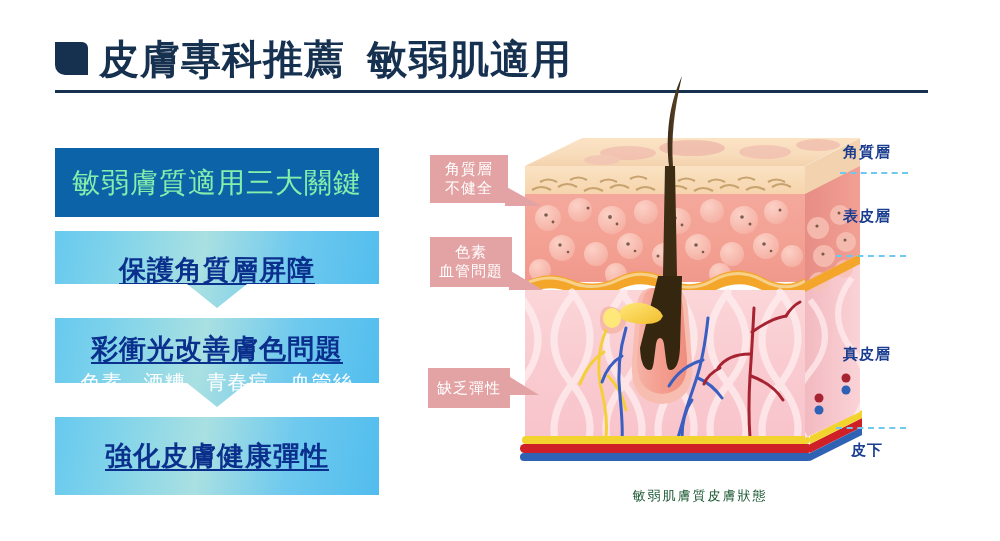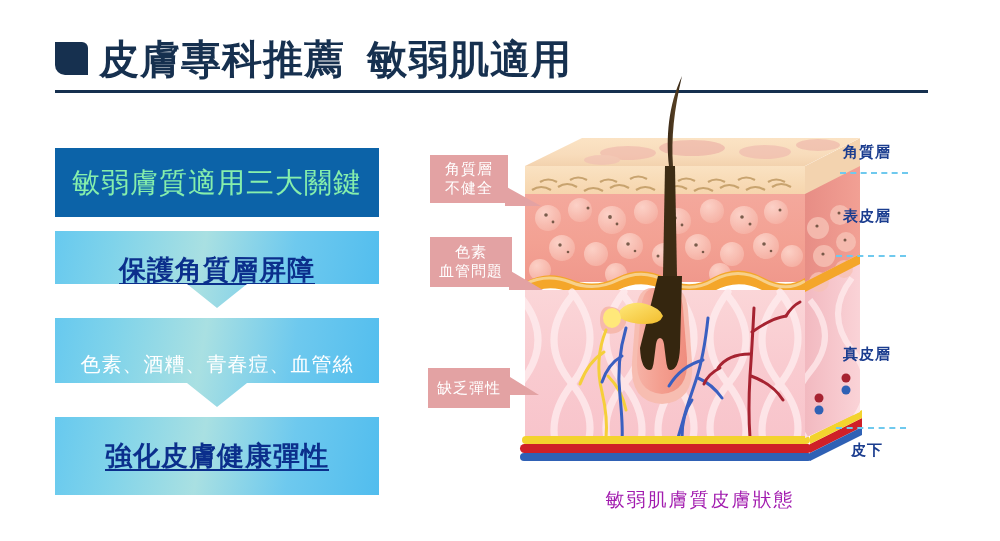--- a/index.html
+++ b/index.html
@@ -71,21 +71,21 @@
     position:absolute;color:#1b3d8f;font-size:15px;font-weight:bold;letter-spacing:1px;
     white-space:nowrap;
   }
   .dash{
     position:absolute;height:0;border-top:2px dashed #6fc9ee;
   }
 
   
   .caption{
     position:absolute;left:560px;top:487px;width:280px;text-align:center;
-    color:#a21caf;font-size:19px;letter-spacing:2px;
+    color:#14532d;font-size:13px;letter-spacing:2px;
   }
 
   svg{display:block;}
 </style>
 </head>
 <body>
 
 <div class="stage">
 
   <div class="header">
@@ -105,20 +105,21 @@
     <div class="fbox fbox-step" style="height:78px;">
       <span class="s-main">保護角質層屏障</span>
       <svg class="notch" viewBox="0 0 324 26" preserveAspectRatio="none">
         <path d="M0,0 L132,0 L162,24 L192,0 L324,0 L324,26 L0,26 Z" fill="#ffffff"></path>
       </svg>
     </div>
 
     <div class="gap-row"></div>
 
     <div class="fbox fbox-step" style="height:90px;">
+      <span class="s-main">彩衝光改善膚色問題</span>
       <span class="s-sub">色素、酒糟、青春痘、血管絲</span>
       <svg class="notch" viewBox="0 0 324 26" preserveAspectRatio="none">
         <path d="M0,0 L132,0 L162,24 L192,0 L324,0 L324,26 L0,26 Z" fill="#ffffff"></path>
       </svg>
     </div>
 
     <div class="gap-row"></div>
 
     <div class="fbox fbox-step" style="height:78px;">
       <span class="s-main">強化皮膚健康彈性</span>

